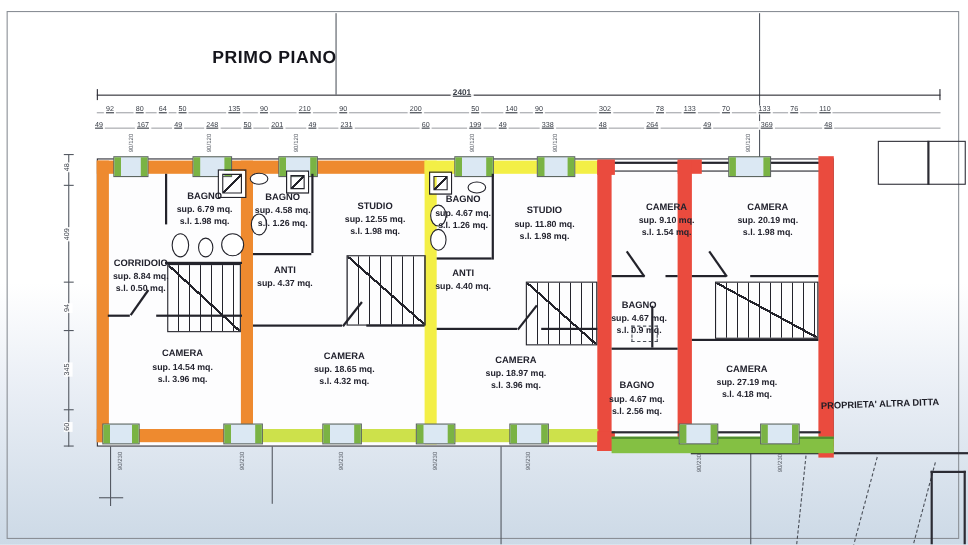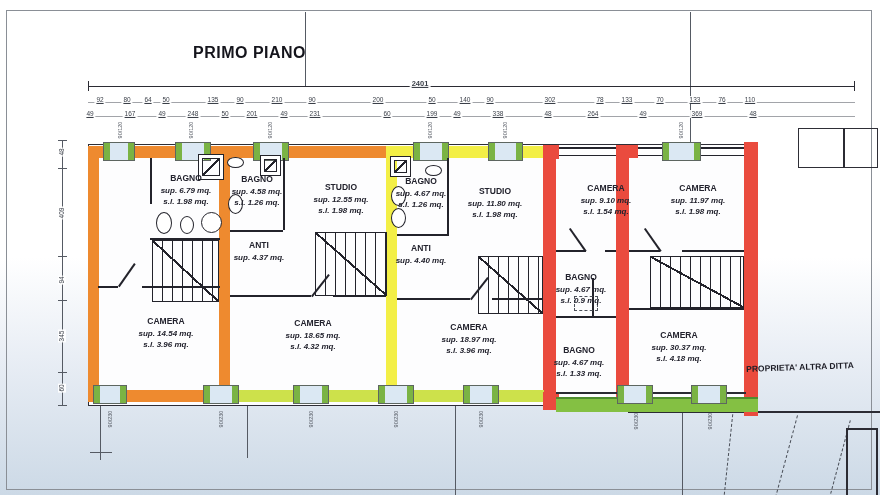--- a/index.html
+++ b/index.html
@@ -36,21 +36,21 @@
     linear-gradient(to top right,transparent calc(50% - 1px),#23232b calc(50% - 1px),#23232b calc(50% + 1px),transparent calc(50% + 1px)),
     repeating-linear-gradient(90deg,transparent 0 9px,#23232b 9px 10px);}
   .shower{position:absolute;border:1.5px solid #23232b;box-sizing:border-box;background:
     linear-gradient(to bottom right,transparent calc(50% - 1px),#23232b calc(50% - 1px),#23232b calc(50% + 1px),transparent calc(50% + 1px));
     box-shadow:inset 0 0 0 3px #fff,inset 0 0 0 4px #23232b;}
   .oval{position:absolute;border:1.3px solid #23232b;border-radius:50%;background:#fff;box-sizing:border-box;}
   .door{position:absolute;width:1.5px;height:28px;background:#23232b;transform-origin:bottom left;}
   .dashbox{position:absolute;border:1px dashed #4c515a;box-sizing:border-box;}
   .room-label{position:absolute;transform:translateX(-50%);text-align:center;
     font-weight:bold;color:#23232e;font-size:8.5px;line-height:11.5px;white-space:nowrap;}
-  .room-label .sub{font-size:8px;font-weight:bold;font-style:italic;}
+  .room-label .sub{font-size:8px;font-weight:bold;}
   .note{position:absolute;font-weight:bold;font-size:8.5px;color:#1d1d26;
     transform:translateX(-50%) rotate(-2deg);white-space:nowrap;}
   .outline{position:absolute;border:1.5px solid #2e2e36;box-sizing:border-box;background:transparent;}
 </style>
 </head>
 <body>
 
 <div id="stage">
 
   <div class="frame"></div>
@@ -221,20 +221,25 @@
   <div class="oval" style="left:425px;top:165px;width:17px;height:11px"></div>
   <div class="oval" style="left:391px;top:186px;width:15px;height:20px"></div>
   <div class="oval" style="left:391px;top:208px;width:15px;height:20px"></div>
   <div class="dashbox" style="left:574px;top:296px;width:24px;height:15px"></div>
 
   <div class="room-label" style="left:186px;top:173px">
     <div>BAGNO</div>
     <div class="sub">sup. 6.79 mq.</div>
     <div class="sub">s.l. 1.98 mq.</div>
   </div>
+  <div class="room-label" style="left:128px;top:234px">
+    <div>CORRIDOIO</div>
+    <div class="sub">sup. 8.84 mq.</div>
+    <div class="sub">s.l. 0.50 mq.</div>
+  </div>
   <div class="room-label" style="left:166px;top:316px">
     <div>CAMERA</div>
     <div class="sub">sup. 14.54 mq.</div>
     <div class="sub">s.l. 3.96 mq.</div>
   </div>
   <div class="room-label" style="left:257px;top:174px">
     <div>BAGNO</div>
     <div class="sub">sup. 4.58 mq.</div>
     <div class="sub">s.l. 1.26 mq.</div>
   </div>
@@ -277,28 +282,28 @@
     <div class="sub">s.l. 1.54 mq.</div>
   </div>
   <div class="room-label" style="left:581px;top:272px">
     <div>BAGNO</div>
     <div class="sub">sup. 4.67 mq.</div>
     <div class="sub">s.l. 0.9 mq.</div>
   </div>
   <div class="room-label" style="left:579px;top:345px">
     <div>BAGNO</div>
     <div class="sub">sup. 4.67 mq.</div>
-    <div class="sub">s.l. 1.33 mq.</div>
+    <div class="sub">s.l. 2.56 mq.</div>
   </div>
   <div class="room-label" style="left:698px;top:183px">
     <div>CAMERA</div>
-    <div class="sub">sup. 11.97 mq.</div>
+    <div class="sub">sup. 20.19 mq.</div>
     <div class="sub">s.l. 1.98 mq.</div>
   </div>
   <div class="room-label" style="left:679px;top:330px">
     <div>CAMERA</div>
-    <div class="sub">sup. 30.37 mq.</div>
+    <div class="sub">sup. 27.19 mq.</div>
     <div class="sub">s.l. 4.18 mq.</div>
   </div>
 
   <div class="note" style="left:800px;top:362px">PROPRIETA' ALTRA DITTA</div>
 
 </div>
 
 </body></html>

